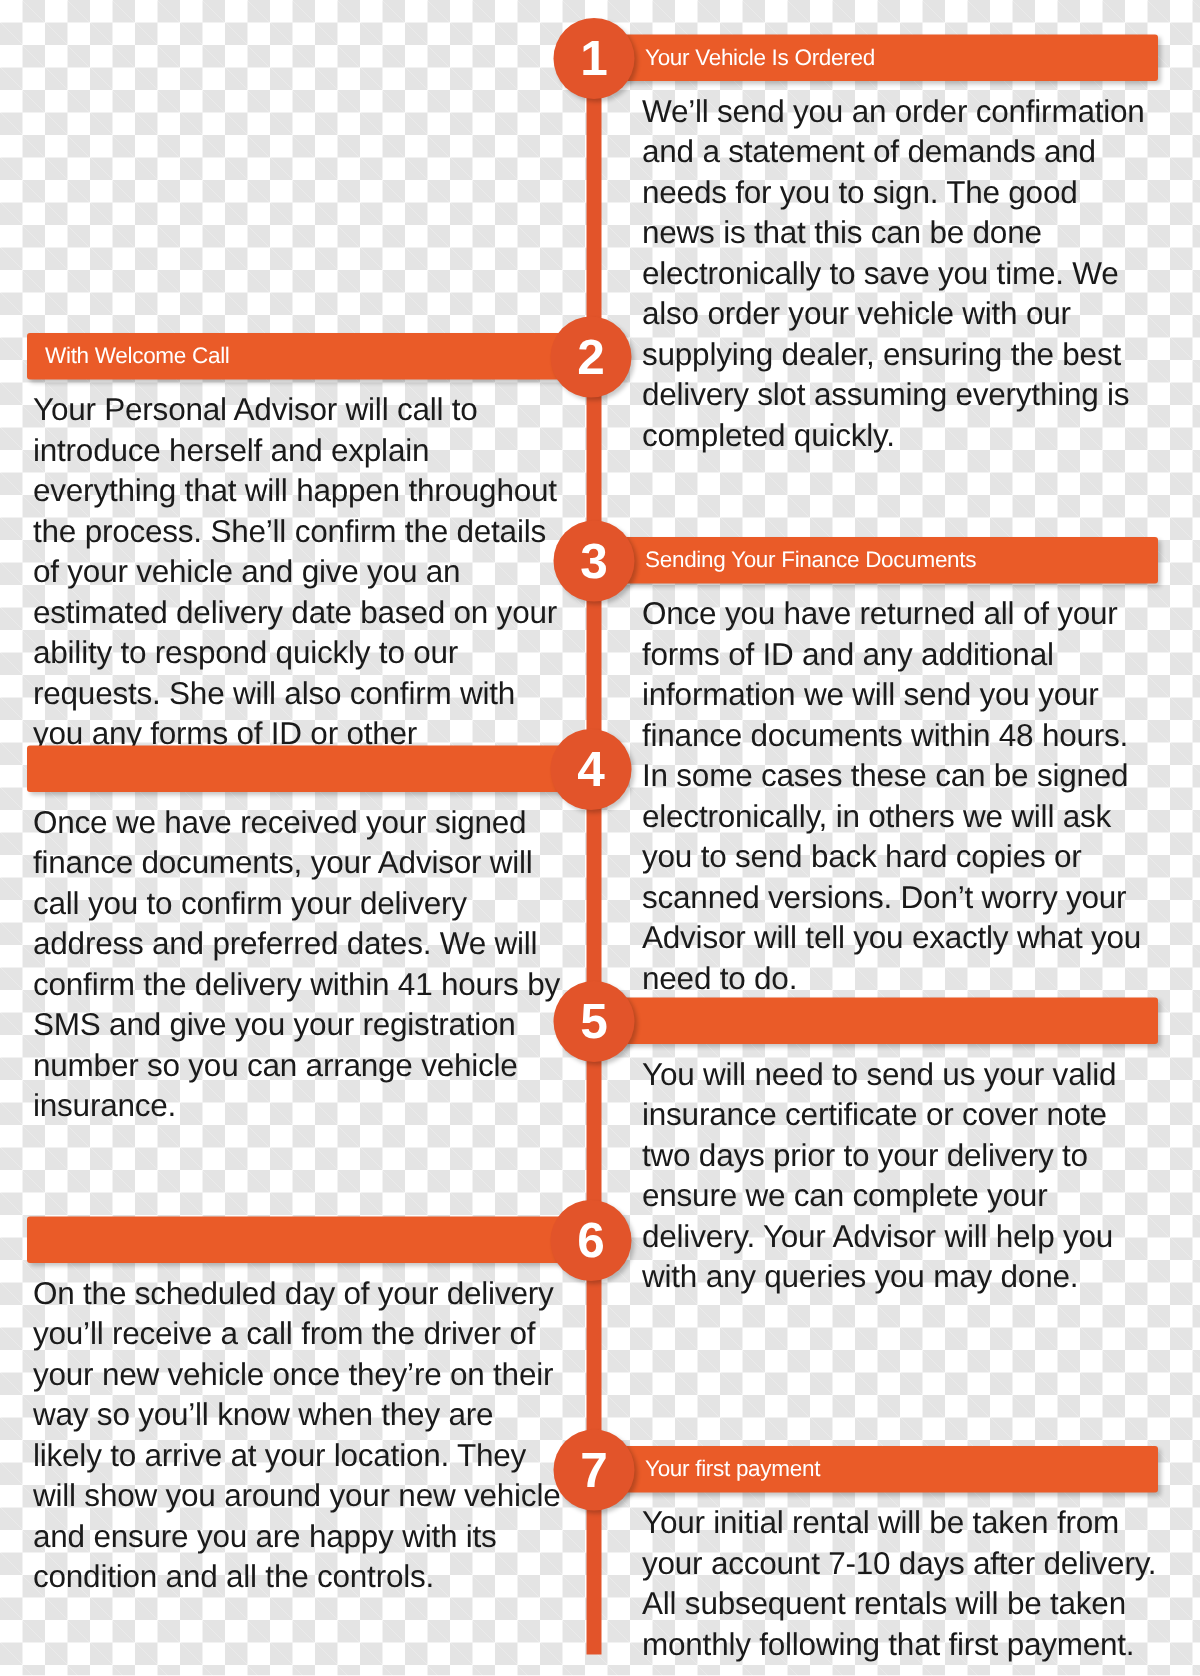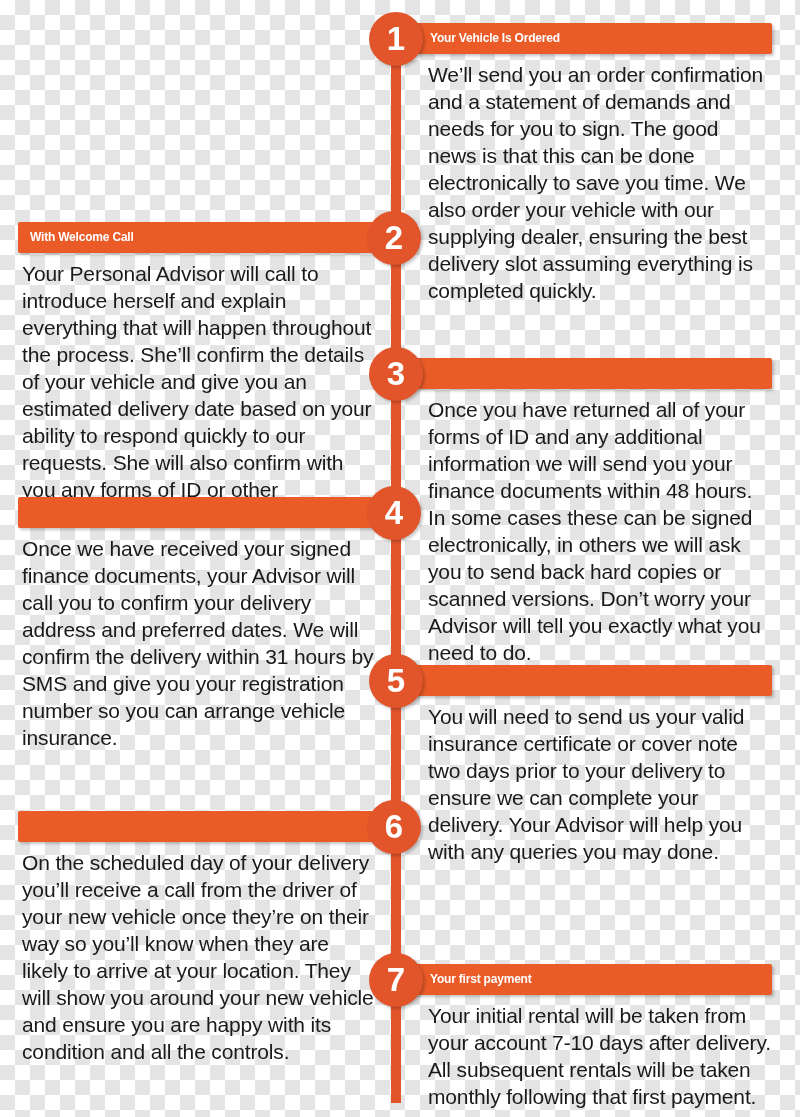--- a/index.html
+++ b/index.html
@@ -58,22 +58,22 @@
   }
   .step.right .head-bar { left: 28px; right: 0; border-radius: 2px; }
   .step.left  .head-bar { left: 0; right: 28px; border-radius: 2px; }
 
   .head-title {
     position: absolute;
     top: 3px;
     height: 31px;
     line-height: 31px;
     color: #ffffff;
-    font-size: 12px;
-    font-weight: bold;
+    font-size: 15px;
+    font-weight: normal;
     letter-spacing: -0.2px;
     white-space: nowrap;
   }
   .step.right .head-title { left: 62px; }
   .step.left  .head-title { left: 12px; }
 
   .bubble {
     position: absolute;
     top: 0;
     width: 54px;
@@ -134,30 +134,31 @@
       <div class="bubble">2</div>
       <div class="head-title">With Welcome Call</div>
     </div>
     <div class="step-body">Your Personal Advisor will call to introduce herself and explain everything that will happen throughout the process. She’ll confirm the details of your vehicle and give you an estimated delivery date based on your ability to respond quickly to our requests. She will also confirm with you any forms of ID or other information we may need from you.</div>
   </div>
 
   <div class="step right" id="step-3">
     <div class="step-head">
       <div class="head-bar"></div>
       <div class="bubble">3</div>
+      <div class="head-title">Sending Your Finance Documents</div>
     </div>
     <div class="step-body">Once you have returned all of your forms of ID and any additional information we will send you your finance documents within 48 hours. In some cases these can be signed electronically, in others we will ask you to send back hard copies or scanned versions. Don’t worry your Advisor will tell you exactly what you need to do.</div>
   </div>
 
   <div class="step left" id="step-4">
     <div class="step-head">
       <div class="head-bar"></div>
       <div class="bubble">4</div>
     </div>
-    <div class="step-body">Once we have received your signed finance documents, your Advisor will call you to confirm your delivery address and preferred dates. We will confirm the delivery within 31 hours by SMS and give you your registration number so you can arrange vehicle insurance.</div>
+    <div class="step-body">Once we have received your signed finance documents, your Advisor will call you to confirm your delivery address and preferred dates. We will confirm the delivery within 41 hours by SMS and give you your registration number so you can arrange vehicle insurance.</div>
   </div>
 
   <div class="step right" id="step-5">
     <div class="step-head">
       <div class="head-bar"></div>
       <div class="bubble">5</div>
     </div>
     <div class="step-body">You will need to send us your valid insurance certificate or cover note two days prior to your delivery to ensure we can complete your delivery. Your Advisor will help you with any queries you may done.</div>
   </div>
 

